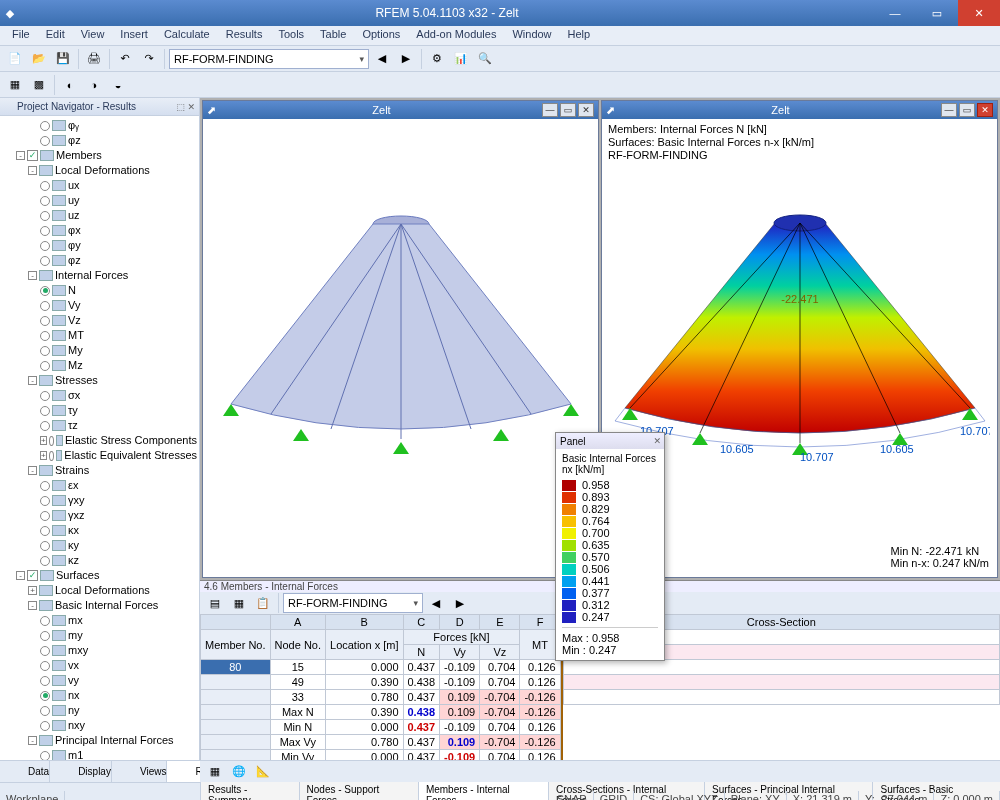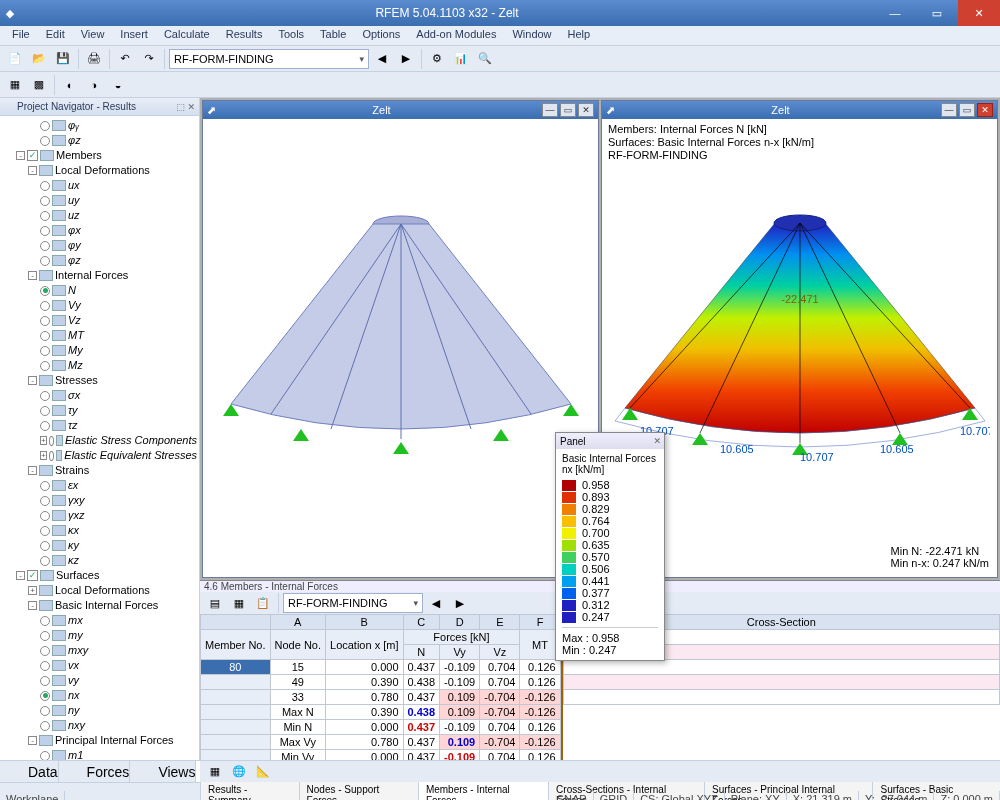--- a/index.html
+++ b/index.html
@@ -26,29 +26,29 @@
 
 
 .main { display:flex; height:calc(800px - 26px - 20px - 26px - 26px - 18px); }
 
 
 .navpane { width:200px; background:#fff; border-right:1px solid #c5d0e0; display:flex; flex-direction:column; }
 .navhead { height:18px; background:linear-gradient(#e8eef7,#d5dfef); border-bottom:1px solid #c5d0e0; padding:0 17px; display:flex; align-items:center; font-size:10px; color:#2a3a5a; position:relative; }
 .navhead:after { content:"⬚ ✕"; position:absolute; right:4px; font-size:9px; color:#666; }
 .navtree { flex:1; overflow-y:auto; padding:2px 2px 2px 4px; line-height:15px; }
 .navtree .node { white-space:nowrap; display:flex; align-items:center; gap:2px; }
-.ind1{padding-left:12px;} .ind2{padding-left:24px;} .ind3{padding-left:36px;font-style:italic;}
+.ind1{padding-left:12px;} .ind2{padding-left:24px;} .ind3{padding-left:36px;}
 .expander { width:9px; height:9px; border:1px solid #888; font-size:8px; line-height:7px; text-align:center; color:#555; }
 .chk { width:11px; height:11px; border:1px solid #888; font-size:9px; line-height:9px; text-align:center; }
 .chk.on:before{content:"✓";color:#2a6;}
 .radio { width:10px;height:10px;border:1px solid #888;border-radius:50%;display:inline-flex;align-items:center;justify-content:center;}
 .radio.on:after{content:"";width:5px;height:5px;background:#2a6;border-radius:50%;}
 .nicon{width:14px;height:11px;background:#c0d0e8;border:1px solid #8aa;}
 .navtabs { height:22px; display:flex; border-top:1px solid #c5d0e0; background:#e4ebf5; }
-.navtabs .ntab { flex:1; display:flex; align-items:center; justify-content:center; gap:3px; border-right:1px solid #c5d0e0; font-size:14px;padding-left:28px;}
+.navtabs .ntab { flex:1; display:flex; align-items:center; justify-content:center; gap:3px; border-right:1px solid #c5d0e0; font-size:10px;padding-left:28px;}
 .navtabs .ntab.active { background:#fff; }
 
 
 .views { flex:1; display:flex; flex-direction:column; background:#b0b0b0; }
 .viewrow { flex:1; display:flex; gap:2px; padding:2px; min-height:0;}
 .viewwin { flex:1; background:#fff; border:1px solid #6a7a9a; display:flex; flex-direction:column; }
 .vtitle { height:18px; background:linear-gradient(#5b8bd0,#3a6eaf); color:#fff; display:flex; align-items:center; padding:0 4px; font-size:11px; position:relative;}
 .vtitle .t { flex:1; text-align:center;}
 .vtitle .wb { display:flex; gap:2px;}
 .vtitle .wbb { width:16px;height:14px;background:#e0e6ef;color:#333;font-size:9px;display:flex;align-items:center;justify-content:center;border:1px solid #888;}
@@ -372,21 +372,21 @@
           <span>Principal Internal Forces</span>
         </div>
         <div class="node ind3">
           <span class="radio"></span>
           <span class="nicon"></span>
           <span>m1</span>
         </div>
       </div>
     <div class="navtabs" id="navtabs">
         <div class="ntab">Data</div>
-        <div class="ntab">Forces</div>
+        <div class="ntab">Display</div>
         <div class="ntab">Views</div>
         <div class="ntab active">Results</div>
       </div>
   </div>
 
   <div class="views">
     <div class="viewrow">
 
       <div class="viewwin">
         <div class="vtitle">

